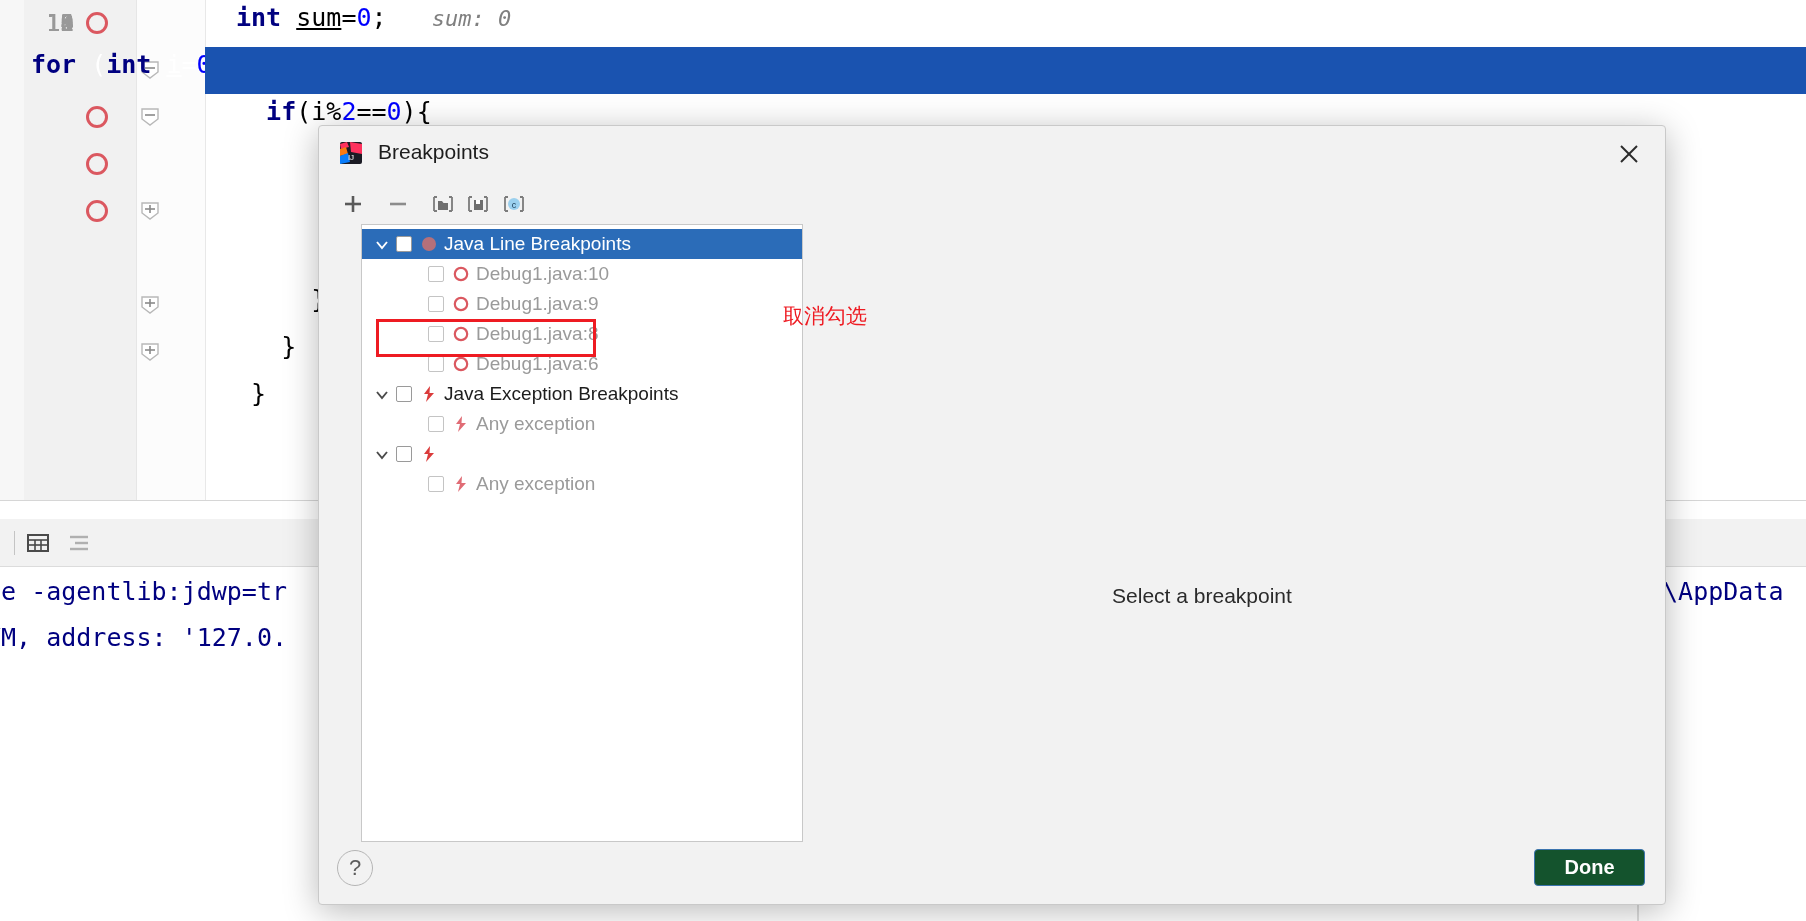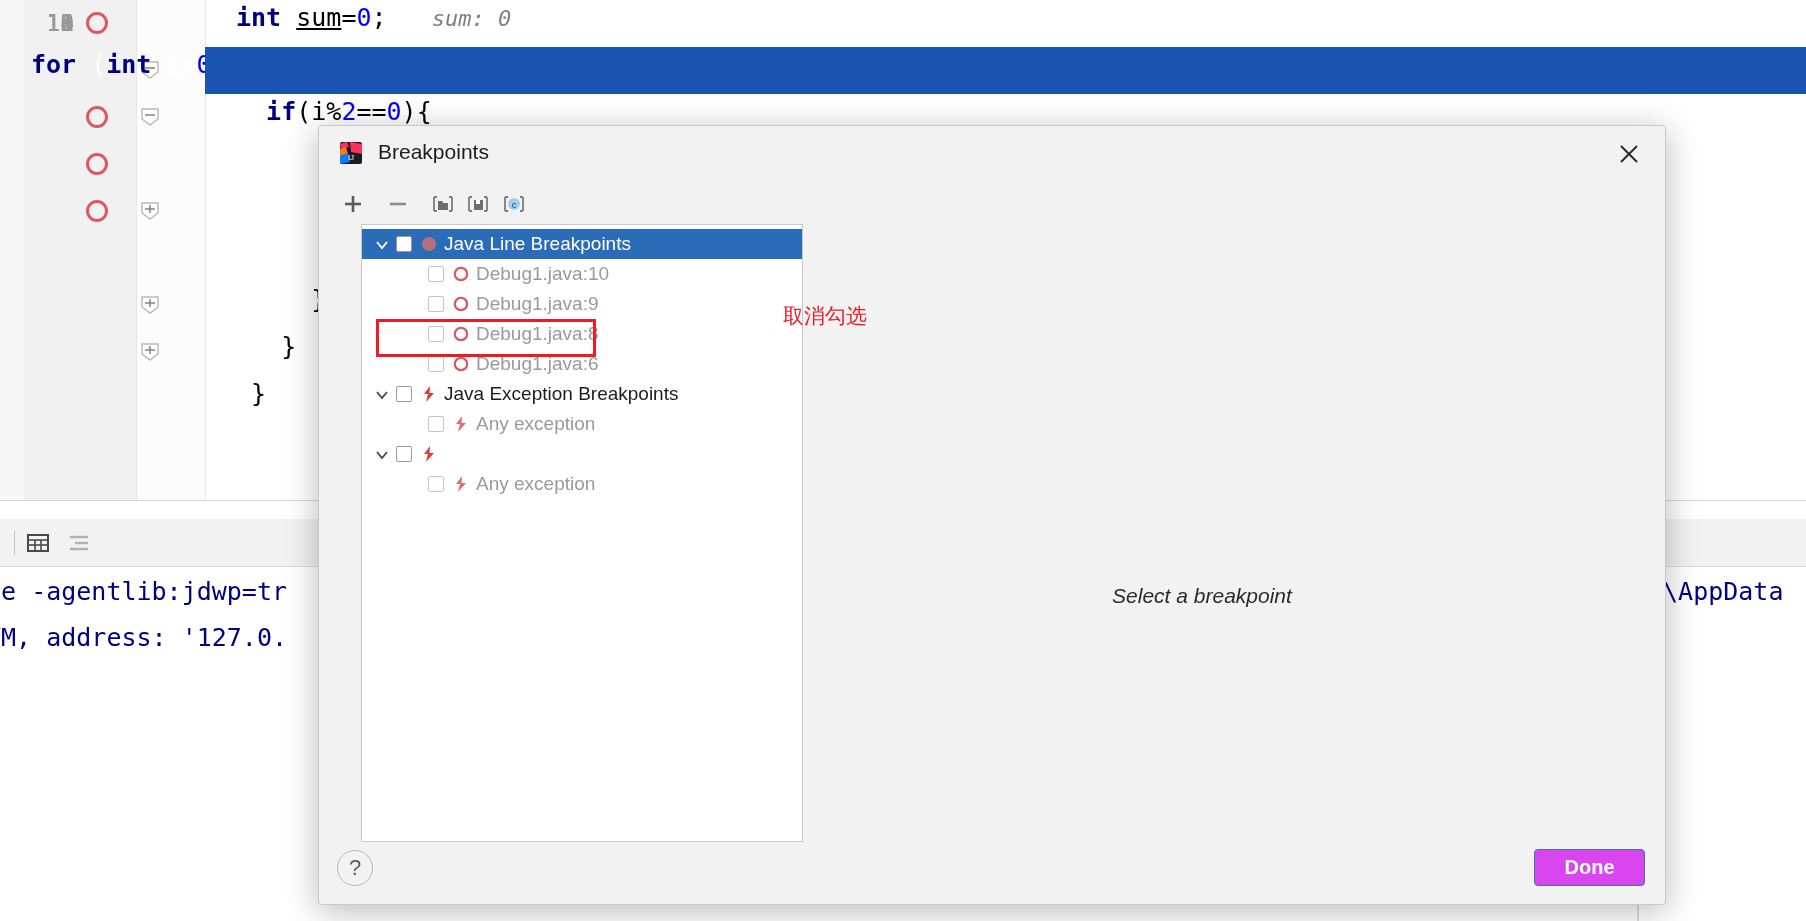--- a/index.html
+++ b/index.html
@@ -95,32 +95,32 @@
 
   .redbox {
     position: absolute; left: 14px; top: 94px; width: 220px; height: 38px;
     border: 3px solid #ee1b22; pointer-events: none;
   }
   .annot {
     position: absolute; left: 464px; top: 176px; color: #ee1b22; font-size: 21px;
   }
   .detail-hint {
     position: absolute; left: 0; right: 0; top: 360px; text-align: center;
-    font-size: 21px; color: #2b2b2b; font-style: italic;
+    font-size: 21px; color: #2b2b2b;
   }
   .detail-pane { position: absolute; left: 420px; top: 98px; right: 0; bottom: 80px; }
   .help-btn {
     position: absolute; left: 18px; bottom: 18px; width: 36px; height: 36px;
     border: 1px solid #b5b5b5; border-radius: 50%; color: #5c5c5c;
     font-size: 22px; text-align: center; line-height: 34px; cursor: pointer;
     background: #f2f2f2;
   }
   .done-btn {
     position: absolute; right: 20px; bottom: 18px; width: 111px; height: 37px;
-    background: #d946ef; border: 1px solid #3b74ae; border-radius: 4px;
+    background: #14532d; border: 1px solid #3b74ae; border-radius: 4px;
     color: #ffffff; font-size: 20px; font-weight: bold; text-align: center;
     line-height: 35px; cursor: pointer;
   }
 </style>
 </head>
 <body>
 
 <div id="root">
 
   <div class="editor">

